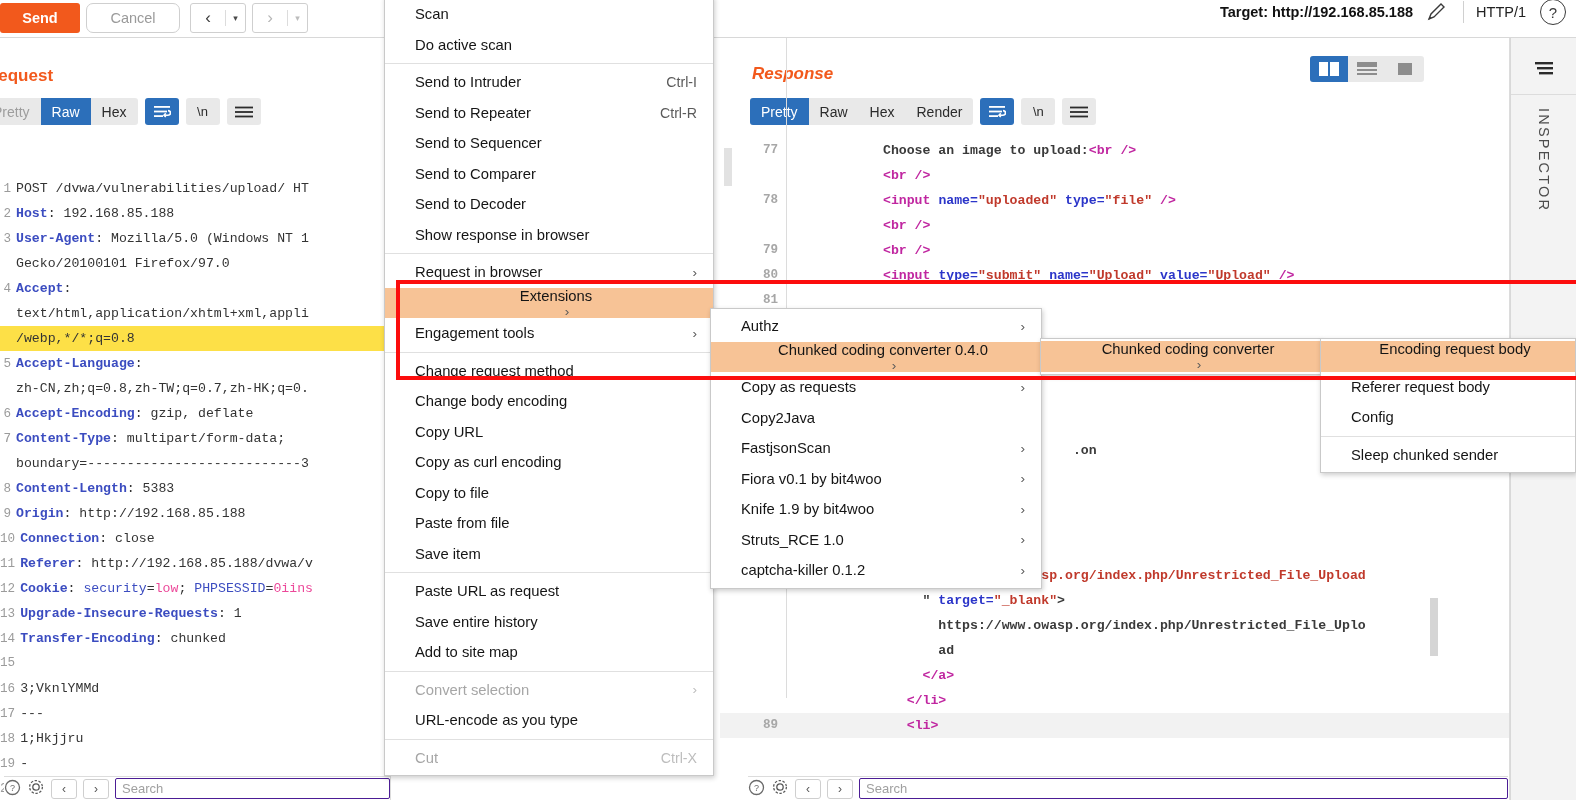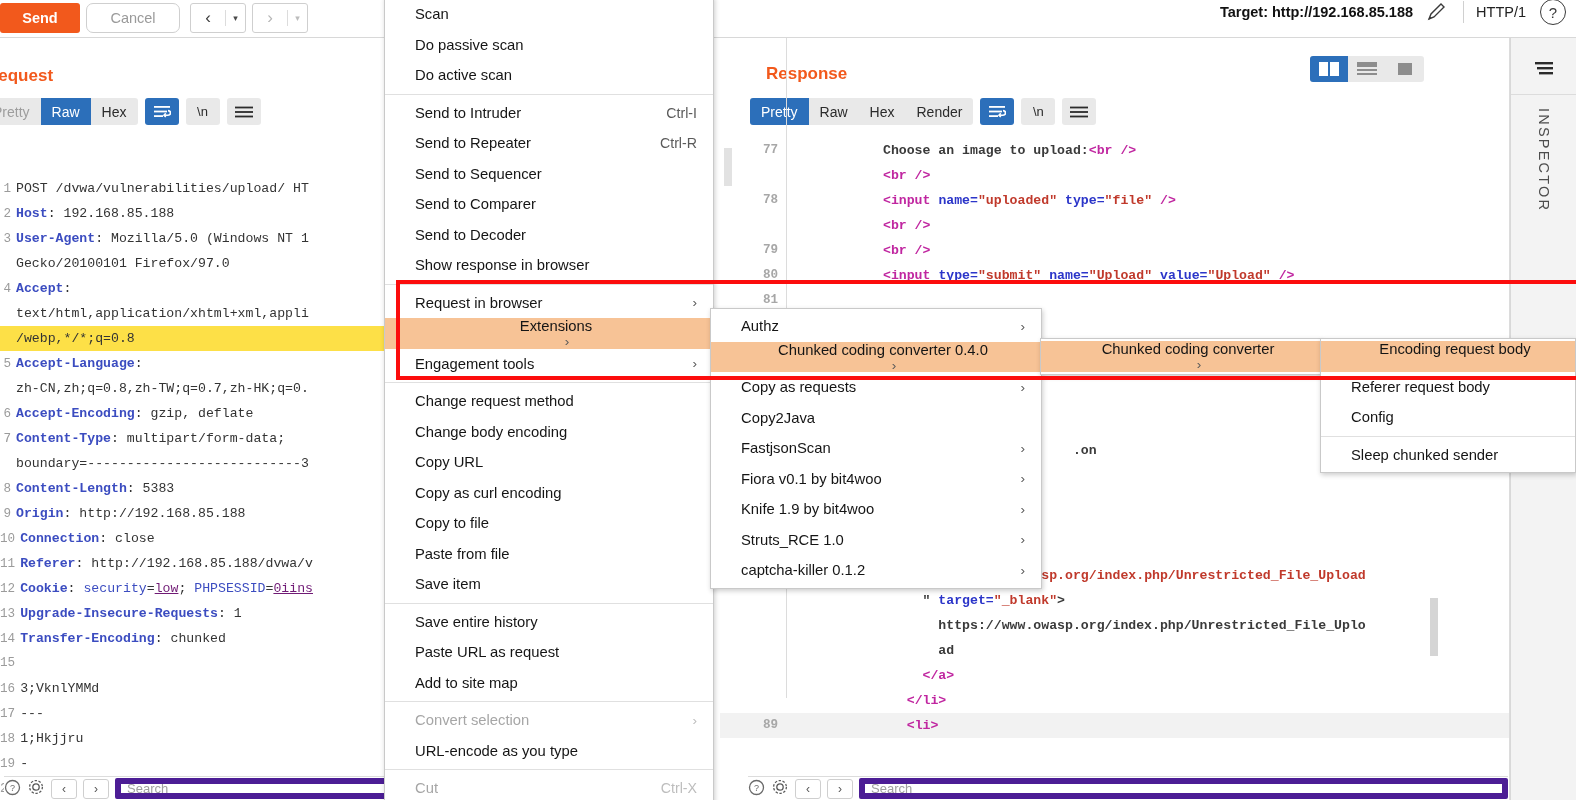--- a/index.html
+++ b/index.html
@@ -88,47 +88,47 @@
   .req-code { top: 138px; left: 0; width: 392px; height: 640px; }
   .cline { display: flex; height: 25px; align-items: baseline; }
   .cline.hl { background: #fde047; }
   .gut {
     flex: 0 0 16px; text-align: right; color: #9b9b9b; font-size: 12.6px;
     padding-right: 5px; user-select: none;
   }
   .ctext { flex: 1; white-space: pre; overflow: hidden; }
   .k-hdr { color: #3b4cc0; font-weight: bold; }
   .k-val { color: #333; }
-  .k-red { color: #701a75; text-decoration: underline; }
+  .k-red { color: #ec4899; }
   .k-blue { color: #3b4cc0; }
 
   .req-vline { position: absolute; left: 390px; top: 0px; width: 1px; height: 762px; background: #dcdcdc; }
   .req-scroll-mark { position: absolute; left: 384px; top: 300px; width: 6px; height: 40px; background: #f2a365; }
 
   .bottombar {
     position: absolute; bottom: 0; height: 24px; display: flex; align-items: center;
     gap: 6px; background: #fff;
   }
   .req-bottom { left: 4px; width: 386px; border-top: 1px solid #dcdcdc; }
   .res-bottom { left: 748px; width: 760px; border-top: 1px solid #dcdcdc; }
   .bsmall { font-size: 13px; color: #4a4a4a; }
   .bbox {
     width: 26px; height: 20px; border: 1px solid #cfcfcf; border-radius: 3px;
     display: flex; align-items: center; justify-content: center; font-size: 12px; color: #555;
     background: #fff;
   }
   .bsearch {
-    flex: 1; height: 21px; border: 6px solid #4c1d95; border-radius: 2px;
+    flex: 1; height: 21px; border: 1px solid #4c1d95; border-radius: 2px;
     display: flex; align-items: center; padding-left: 6px; color: #a0a0a0; font-size: 13px;
     background: #fff;
   }
 
   
   .res-panel { position: absolute; left: 720px; top: 38px; width: 790px; height: 762px; background: #fff; }
-  .res-title { position: absolute; left: 46px; top: 26px; }
+  .res-title { position: absolute; left: 32px; top: 26px; font-style: italic; }
   .res-tabs { left: 30px; top: 60px; }
   .res-code { top: 100px; left: 0px; width: 790px; height: 660px; }
   .rline { display: flex; height: 25px; align-items: flex-start; font-weight: bold; }
   .rline.hl { background: #f2f2f2; }
   .rgut {
     flex: 0 0 68px; text-align: right; color: #a7a7a7; font-size: 12.6px;
     padding-right: 10px; user-select: none;
   }
   .rtext { flex: 1; white-space: pre; overflow: hidden; }
   .tag { color: #c026a0; }
@@ -371,23 +371,20 @@
     </div>
     <div class="insp-sep"></div>
     <div class="insp-label">INSPECTOR</div>
   </div>
 
   <div class="menu" id="menu-main">
       <div class="mi">
         <div class="lbl">Scan</div>
       </div>
       <div class="mi">
-        <div class="lbl">Do passive scan</div>
-      </div>
-      <div class="mi">
         <div class="lbl">Do active scan</div>
       </div>
       <div class="msep"></div>
       <div class="mi">
         <div class="lbl">Send to Intruder</div>
         <div class="acc">Ctrl-I</div>
       </div>
       <div class="mi">
         <div class="lbl">Send to Repeater</div>
         <div class="acc">Ctrl-R</div>
@@ -434,24 +431,24 @@
         <div class="lbl">Copy to file</div>
       </div>
       <div class="mi">
         <div class="lbl">Paste from file</div>
       </div>
       <div class="mi">
         <div class="lbl">Save item</div>
       </div>
       <div class="msep"></div>
       <div class="mi">
+        <div class="lbl">Paste URL as request</div>
+      </div>
+      <div class="mi">
         <div class="lbl">Save entire history</div>
-      </div>
-      <div class="mi">
-        <div class="lbl">Paste URL as request</div>
       </div>
       <div class="mi">
         <div class="lbl">Add to site map</div>
       </div>
       <div class="msep"></div>
       <div class="mi dis">
         <div class="lbl">Convert selection</div>
         <div class="chev">›</div>
       </div>
       <div class="mi">

